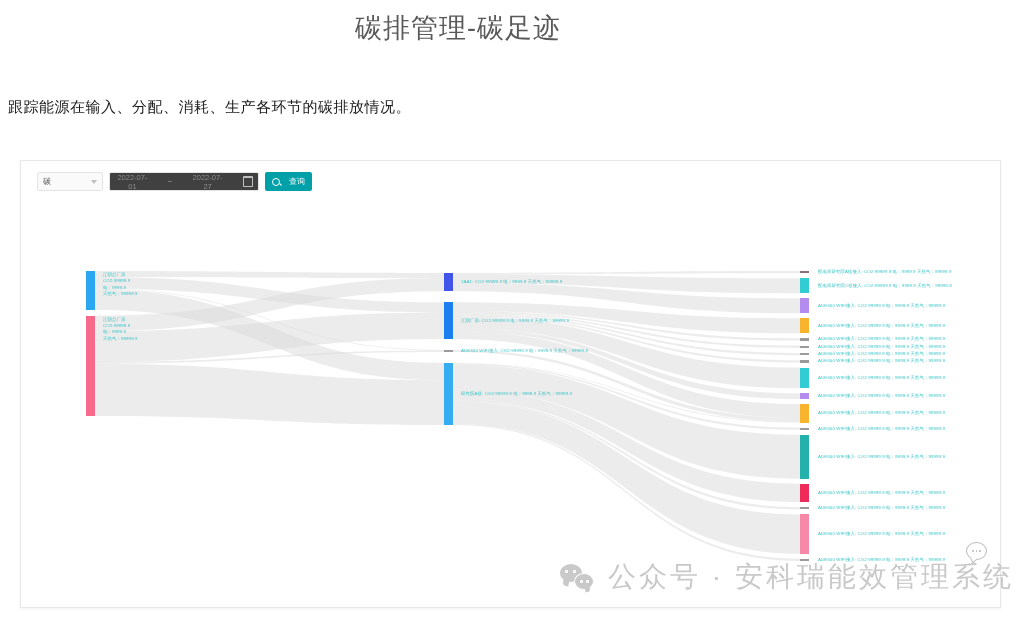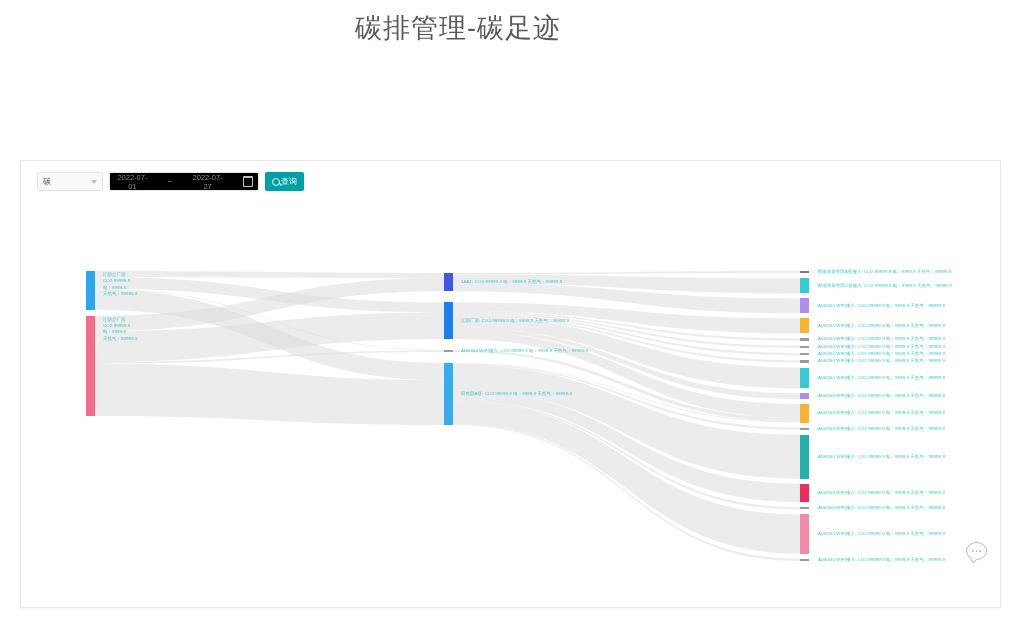--- a/index.html
+++ b/index.html
@@ -72,21 +72,21 @@
   .select-box .caret {
     width: 0; height: 0;
     border-left: 3px solid transparent;
     border-right: 3px solid transparent;
     border-top: 4px solid #bfbfbf;
   }
   .date-box {
     width: 150px;
     height: 19px;
     border: 1px solid #e4e4e4;
-    background: #000000;
+    background: #404040;
     display: flex;
     align-items: center;
     padding: 0 5px;
     box-sizing: border-box;
     font-size: 7.5px;
     color: #8c8c8c;
     border-radius: 2px;
     gap: 18px;
   }
   .date-box .dt { flex: 1; text-align: center; }
@@ -98,21 +98,21 @@
     border-radius: 1px;
     flex: none;
   }
   .search-btn {
     height: 19px;
     background: #00a0a8;
     color: #ffffff;
     font-size: 8px;
     display: flex;
     align-items: center;
-    gap: 1px;
+    gap: 9px;
     padding: 0 7px;
     border-radius: 2px;
     cursor: pointer;
     border: none;
     font-family: Liberation Serif, serif;
   }
   .mag {
     width: 6px; height: 6px;
     border: 1.2px solid #fff;
     border-radius: 50%;
@@ -246,20 +246,21 @@
     border-radius: 50%;
     display: block;
   }
 </style>
 </head>
 <body>
 
 <div id="root">
 
   <div class="page-title">碳排管理-碳足迹</div>
+  <div class="page-subtitle">跟踪能源在输入、分配、消耗、生产各环节的碳排放情况。</div>
 
   <div class="panel">
 
     <div class="toolbar">
       <div class="select-box">
         <span>碳</span>
         <span class="caret"></span>
       </div>
       <div class="date-box">
         <span class="dt">2022-07-01</span>
@@ -359,20 +360,31 @@
           <div class="node-label left" style="left: 797px; font-size: 4.4px; color: rgb(60, 196, 200); top: 344.308px;">ADE300 WIFI接入: CO2:99999.9 电：9999.9 天然气：99999.9</div>
           <div class="node-rect" style="left: 779px; top: 353.462px; width: 9px; height: 39.2308px; background: rgb(247, 137, 168);"></div>
           <div class="node-label left" style="left: 797px; font-size: 4.4px; color: rgb(60, 196, 200); top: 370.077px;">ADE300 WIFI接入: CO2:99999.9 电：9999.9 天然气：99999.9</div>
           <div class="node-rect" style="left: 779px; top: 397.692px; width: 9px; height: 2.30769px; background: rgb(155, 155, 155);"></div>
           <div class="node-label left" style="left: 797px; font-size: 4.4px; color: rgb(60, 196, 200); top: 395.846px;">ADE300 WIFI接入: CO2:99999.9 电：9999.9 天然气：99999.9</div>
         </div>
     </div>
 
   </div>
 
+  <div class="watermark">
+    <span class="wechat-mark">
+      <span class="bub1"></span>
+      <span class="dot" style="left:5px;top:6px;"></span>
+      <span class="dot" style="left:13px;top:6px;"></span>
+      <span class="bub2"></span>
+      <span class="dot" style="right:11px;bottom:7px;"></span>
+      <span class="dot" style="right:5px;bottom:7px;"></span>
+    </span>
+    <span>公众号 · 安科瑞能效管理系统</span>
+  </div>
 
   <div class="chat-fab">
     <i></i>
       <i></i>
       <i></i>
   </div>
 
 </div>
 
 </body></html>

